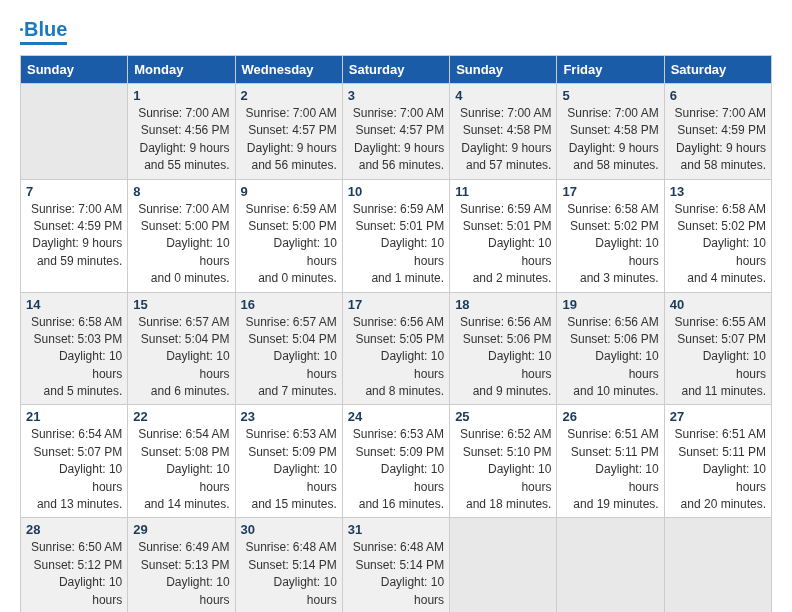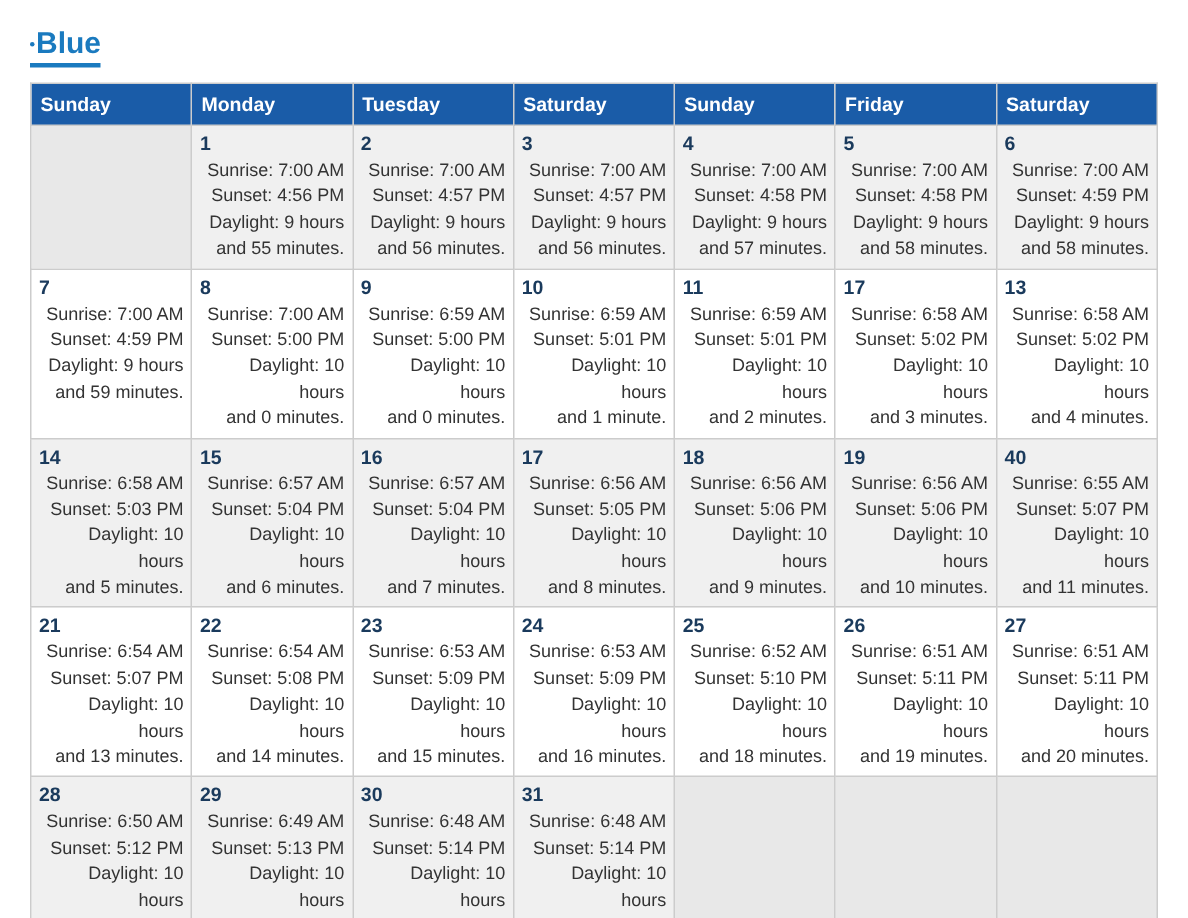--- a/index.html
+++ b/index.html
@@ -102,21 +102,21 @@
     </div>
     <div class="logo-line"></div>
   </div>
 </div>
 
 <table class="calendar">
   <thead>
     <tr>
     <th>Sunday</th>
         <th>Monday</th>
-        <th>Tuesday</th>
+        <th>Wednesday</th>
         <th>Saturday</th>
         <th>Sunday</th>
         <th>Friday</th>
         <th>Saturday</th>
       </tr>
   </thead>
   <tbody id="calendar-body">
   <tr class="row-shaded">
         <td class="empty"></td>
         <td>

